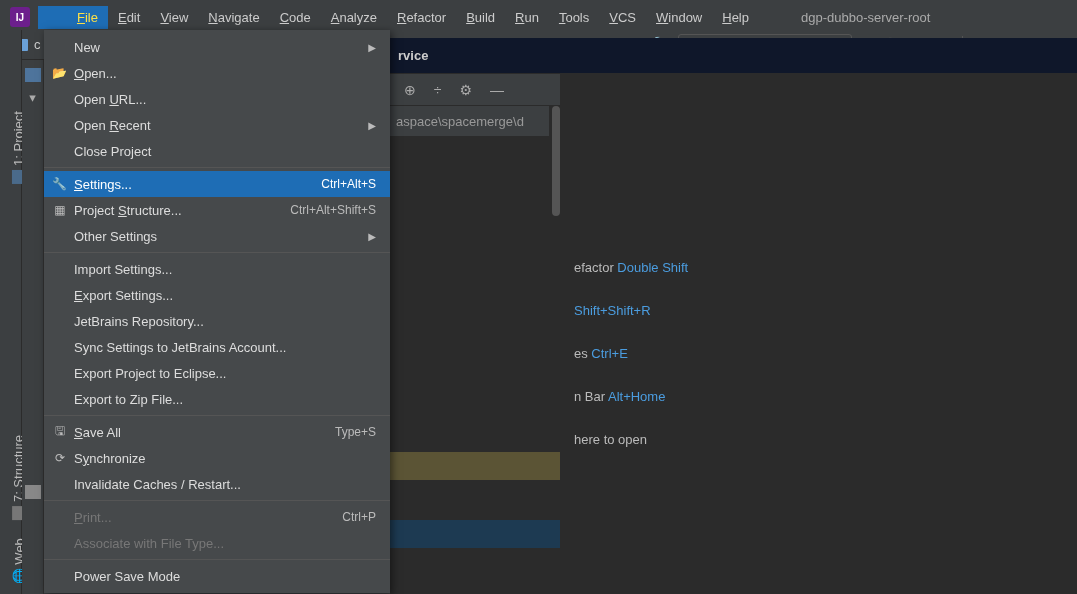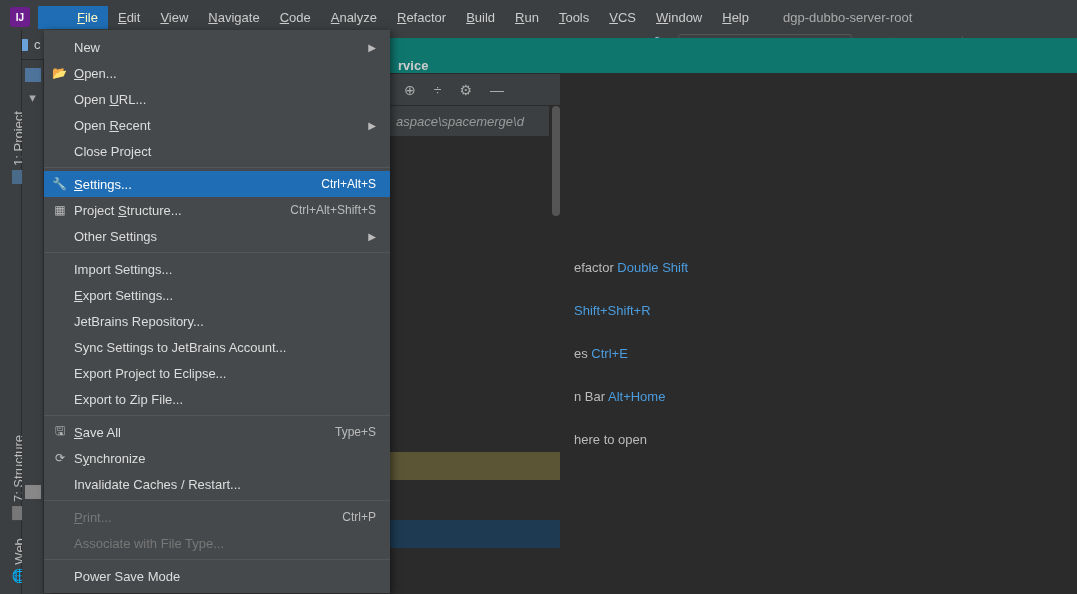--- a/index.html
+++ b/index.html
@@ -5,23 +5,23 @@
   * { margin:0; padding:0; box-sizing:border-box; font-family:"Segoe UI",Arial,sans-serif; font-size:13px; }
   body { background:#2b2b2b; color:#bbbbbb; width:1077px; height:594px; overflow:hidden; position:relative; }
   
   
   .top-strip { height:4px; background:#3c3f41; display:flex; }
   
   
   .menubar { height:26px; background:#3c3f41; display:flex; align-items:center; padding-left:10px;text-align:right; }
   .app-icon { width:20px; height:20px; background:#6c1f8c; border-radius:3px; margin-right:8px; display:flex; align-items:center; justify-content:center; font-size:10px; font-weight:bold; color:#fff; }
   .menubar .menu-item { padding:4px 10px; cursor:default; color:#ccc; }
-  .menubar .menu-item.active { background:#1e6db5; color:#fef9c3;padding-left:39px; }
+  .menubar .menu-item.active { background:#1e6db5; color:#fde047;padding-left:39px; }
   .menubar .menu-item u { text-decoration:underline; }
-  .project-name { margin-left:24px; color:#aaa; }
+  .project-name { margin-left:42px; color:#aaa; }
   
   
   .toolbar { height:30px; background:#3c3f41; border-bottom:1px solid #2b2b2b; display:flex; align-items:center; position:relative; }
   .toolbar-left { width:44px; height:100%; display:flex; align-items:center; padding-left:12px; }
   .folder-icon { width:16px; height:12px; background:#6aa1d8; border-radius:1px; position:relative; }
   .folder-icon::before { content:""; position:absolute; top:-3px; left:0; width:6px; height:3px; background:#6aa1d8; border-radius:1px 1px 0 0; }
   .toolbar-right { position:absolute; right:12px; display:flex; align-items:center; gap:10px; height:100%; }
   .hammer-icon { color:#6dbb6a; font-size:15px; }
   .run-config { display:flex; align-items:center; gap:4px; background:#3c3f41; border:1px solid #555; border-radius:3px; padding:2px 8px; height:22px; }
   .play-icon { color:#4ca54c; }
@@ -52,29 +52,29 @@
   .dd-item.disabled { color:#777; }
   .dd-item .dd-icon { position:absolute; left:8px; width:16px; text-align:center; color:#bbb; font-size:12px; }
   .dd-item.selected .dd-icon { color:#fff; }
   .dd-item .shortcut { margin-left:auto; color:#bbb; font-size:12px; }
   .dd-item.selected .shortcut { color:#ffffff; }
   .dd-item .sub-arrow { margin-left:auto; color:#bbb; font-size:10px; }
   .dd-sep { height:1px; background:#555; margin:3px 0; }
   .dd-item u { text-decoration:underline; }
   
   
-  .tab-area { position:absolute; left:390px; top:38px; right:0; height:36px; background:#0f766e; display:flex; align-items:flex-end; padding:0 8px; color:#ccc; border-bottom:1px solid #2b2b2b; }
+  .tab-area { position:absolute; left:390px; top:38px; right:0; height:36px; background:#0f172a; display:flex; align-items:center; padding:0 8px; color:#ccc; border-bottom:1px solid #2b2b2b; }
   .tab-text { font-weight:bold; }
   
   
   .term-toolbar { position:absolute; left:390px; top:74px; width:170px; height:32px; background:#3c3f41; display:flex; align-items:center; gap:18px; padding:0 14px; border-bottom:1px solid #2b2b2b; }
   .term-toolbar span { color:#aaa; font-size:14px; cursor:pointer; }
   
   
-  .path-area { position:absolute; left:390px; top:106px; width:159px; height:30px; background:#3c3f41; display:flex; align-items:center; padding:0 6px; color:#999; font-size:12px; overflow:hidden; white-space:nowrap;font-style:italic; }
+  .path-area { position:absolute; left:390px; top:106px; width:159px; height:30px; background:#3c3f41; display:flex; align-items:center; padding:0 6px; color:#999; font-size:12px; overflow:hidden; white-space:nowrap; }
   
   
   .editor { position:absolute; left:560px; top:74px; right:0; bottom:0; background:#2b2b2b; }
   .hint-block { position:absolute; left:14px; top:184px; }
   .hint-line { margin-bottom:26px; color:#bbb; font-size:15px; }
   .hint-line .kb { color:#4b9de0; }
   
   
   .drop-strip { position:absolute; left:44px; top:452px; width:516px; height:28px; background:#5b5435; z-index:1; }
   .active-strip { position:absolute; left:44px; top:520px; width:516px; height:28px; background:#1d3a52; z-index:1; }

